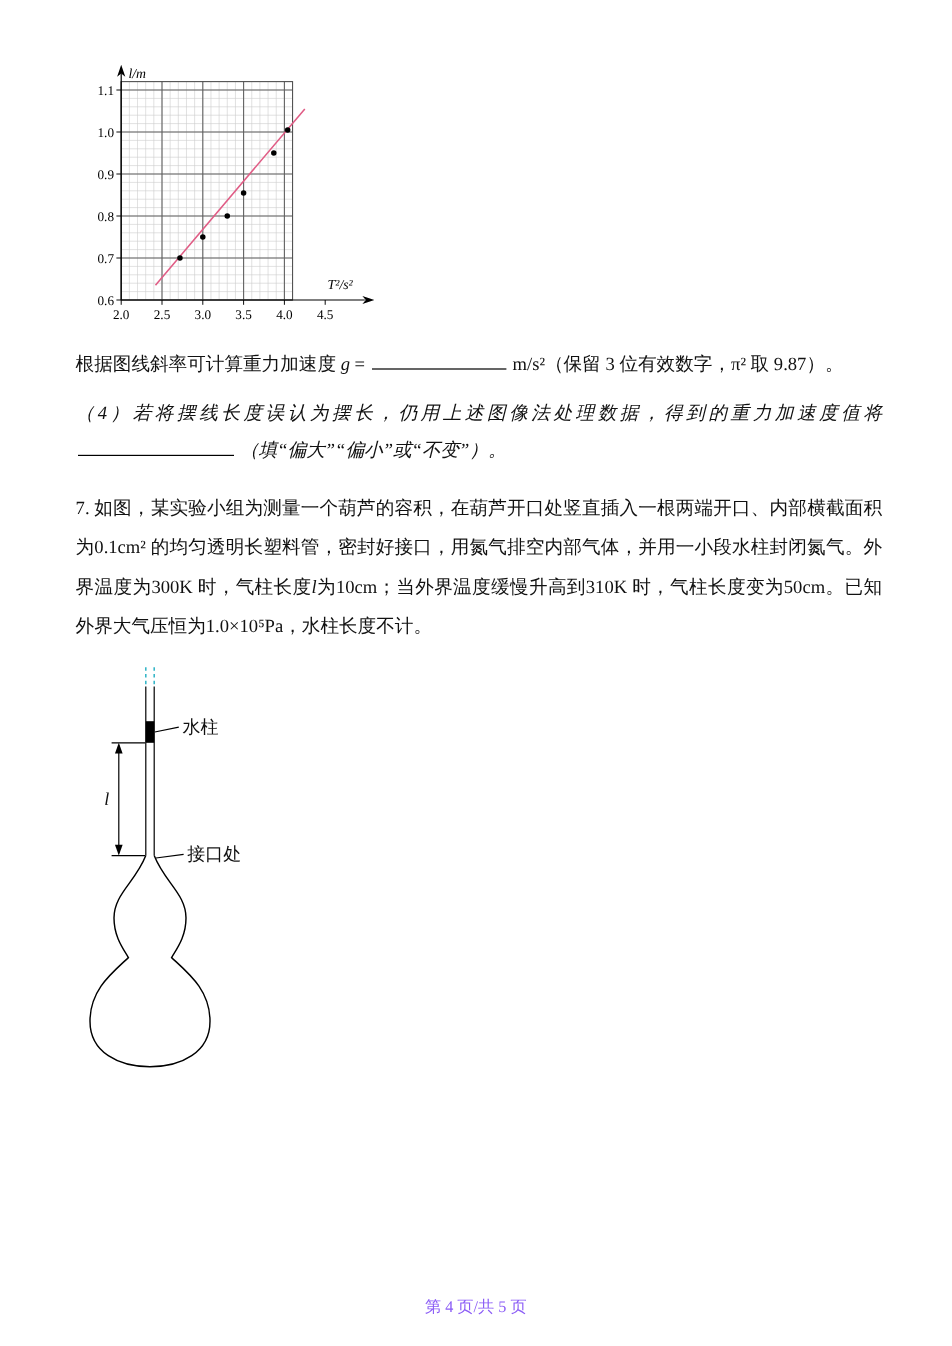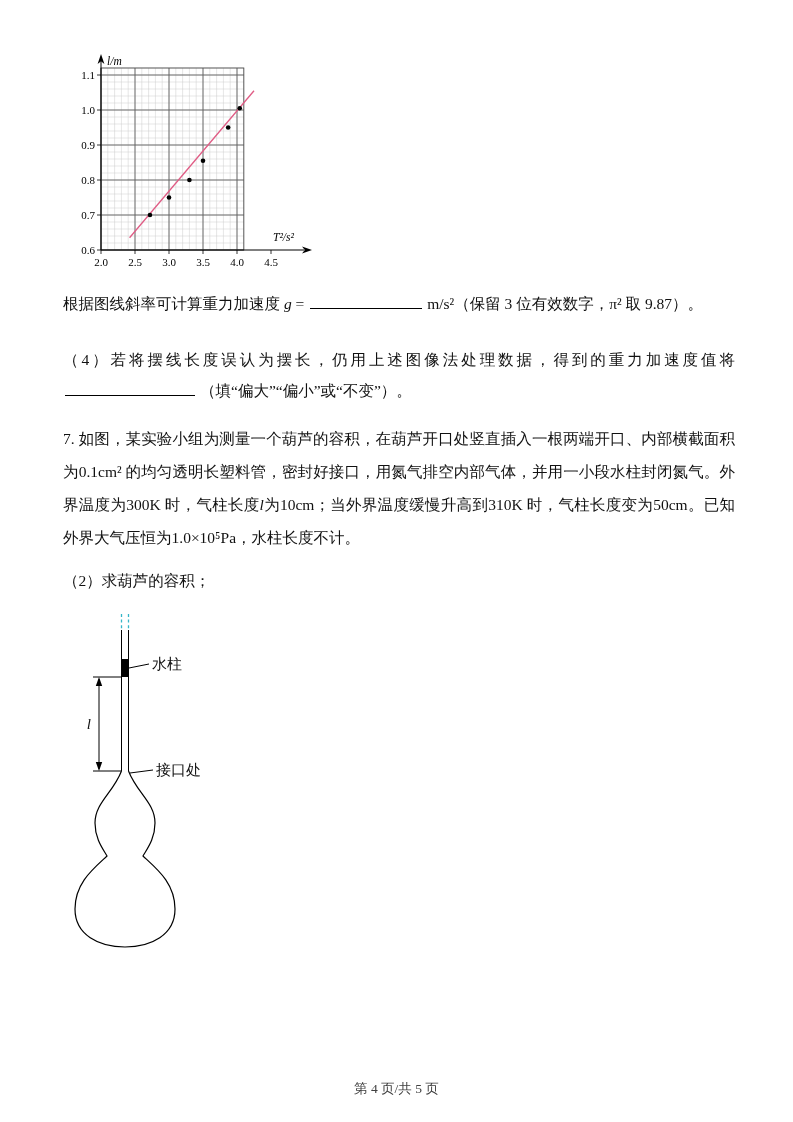--- a/index.html
+++ b/index.html
@@ -9,42 +9,42 @@
     margin:0 auto;
     background:#ffffff;
     font-family:"Liberation Serif","DejaVu Serif",serif;
     color:#111;
     overflow:hidden;
   }
   .content{position:absolute;left:63px;right:58px;top:52px;}
   .chart-wrap{margin:0 0 14px 0;}
   #chart-svg{display:block;}
   p{margin:0;font-size:15.5px;line-height:31px;text-align:justify;}
-  #p-slope{margin-bottom:25px;}
-  #p-item4{margin-bottom:16px;}
+  #p-slope{margin-bottom:10px;}
+  #p-item4{margin-bottom:16px;font-style:italic;}
   #p-q7{margin-bottom:10px;line-height:33px;}
   .q7-item{margin-bottom:5px;line-height:33px;}
   .it{font-style:italic;}
   .subA{font-size:11px;vertical-align:sub;font-style:italic;}
   .blank{
     display:inline-block;
     min-width:112px;height:15px;
     border-bottom:1px solid #000;
     margin:0 5px 0 2px;
     vertical-align:baseline;
   }
   .blank2{min-width:130px;}
   #fig-svg{display:block;margin-top:16px;}
   .ln{stroke:#000;stroke-width:1;fill:none;}
   .thick{stroke-width:1.2;}
   .dash{stroke:#36b6c8;stroke-width:1.3;stroke-dasharray:3 2.6;fill:none;}
   .figtext{font-size:15px;font-family:"Liberation Serif","DejaVu Serif",serif;fill:#111;}
   .footer{
     position:absolute;left:0;right:0;bottom:24px;
-    text-align:center;font-size:13.5px;color:#404040;
+    text-align:center;font-size:13.5px;color:#8b5cf6;
   }
 </style>
 </head>
 <body>
 
 <div class="page">
   <div class="content">
 
     <div class="chart-wrap">
       <svg id="chart-svg" width="252" height="222" viewBox="0 0 252 222">
@@ -148,21 +148,20 @@
           <circle cx="176.72" cy="56.25" r="2.3" fill="#000"></circle>
         </svg>
     </div>
 
     <p id="p-slope"><span>根据图线斜率可计算重力加速度 </span><span class="it">g</span><span> = </span><span class="blank"></span><span>m/s²（保留 3 位有效数字，π² 取 9.87）。</span></p>
 
     <p id="p-item4"><span>（4）若将摆线长度误认为摆长，仍用上述图像法处理数据，得到的重力加速度值将</span><span class="blank blank2"></span><span>（填“偏大”“偏小”或“不变”）。</span></p>
 
     <p id="p-q7"><span>7. 如图，某实验小组为测量一个葫芦的容积，在葫芦开口处竖直插入一根两端开口、内部横截面积为0.1cm² 的均匀透明长塑料管，密封好接口，用氮气排空内部气体，并用一小段水柱封闭氮气。外界温度为300K 时，气柱长度</span><span class="it">l</span><span>为10cm；当外界温度缓慢升高到310K 时，气柱长度变为50cm。已知外界大气压恒为1.0×10⁵Pa，水柱长度不计。</span></p>
 
-    <p class="q7-item"><span>（2）求葫芦的容积；</span></p>
 
     <svg id="fig-svg" width="235" height="348" viewBox="0 0 235 348">
 
       <line class="dash" x1="58.5" y1="1" x2="58.5" y2="17"></line>
       <line class="dash" x1="65.5" y1="1" x2="65.5" y2="17"></line>
 
       <line class="ln" x1="58.5" y1="17" x2="58.5" y2="158"></line>
       <line class="ln" x1="65.5" y1="17" x2="65.5" y2="158"></line>
 
       <rect x="58.5" y="46" width="7" height="18" fill="#000"></rect>

